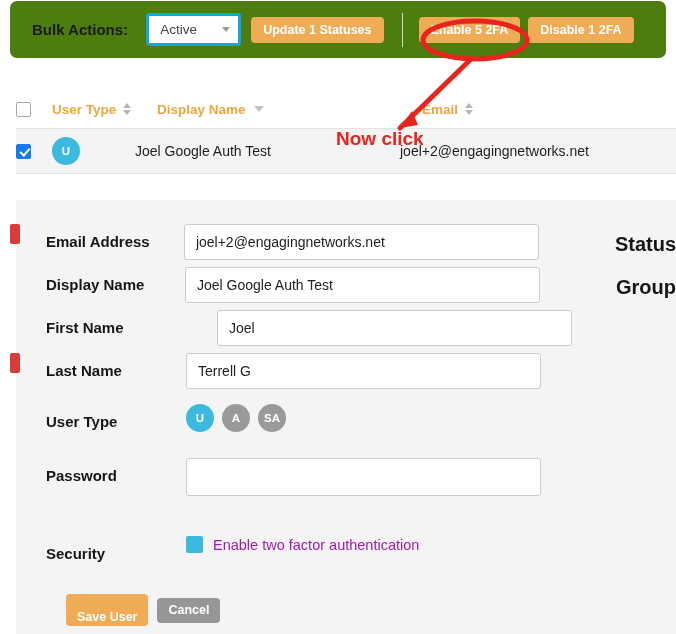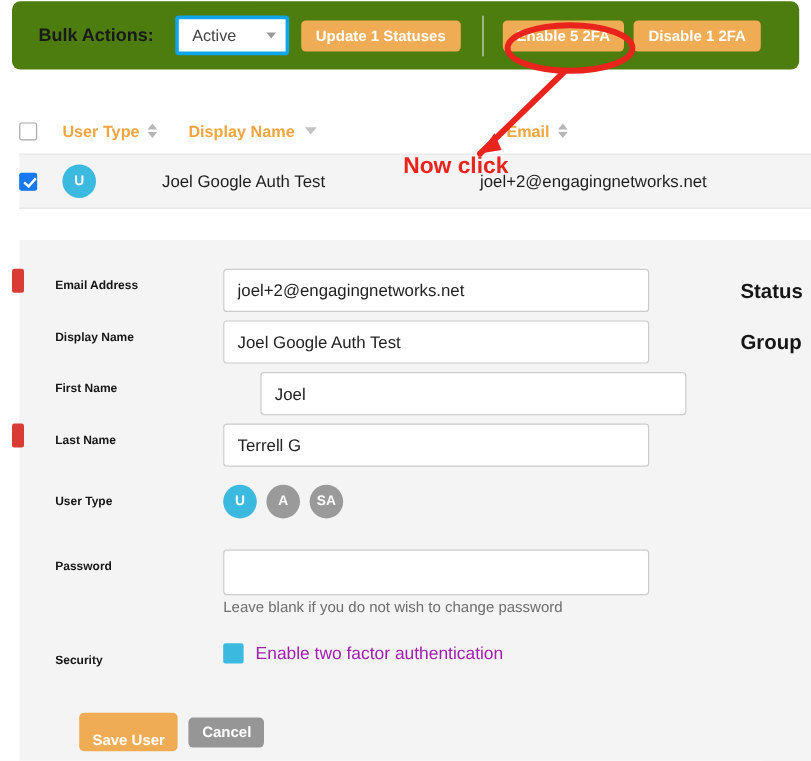--- a/index.html
+++ b/index.html
@@ -202,21 +202,21 @@
     position: absolute;
     left: 0;
     width: 660px;
     display: flex;
     align-items: flex-start;
   }
   .f-label {
     width: 170px;
     padding-left: 30px;
     box-sizing: border-box;
-    font-size: 10px;
+    font-size: 15px;
     font-weight: bold;
     color: #161616;
     padding-top: 9px;
   }
   .f-input {
     width: 355px;
     height: 36px;
     background: #ffffff;
     border: 1px solid #cccccc;
     border-radius: 3px;
@@ -227,21 +227,21 @@
     font-family: "Liberation Sans", sans-serif;
     outline: none;
   }
   .f-input.tall { height: 38px; }
   .f-hint {
     font-size: 12.5px;
     color: #6d6d6d;
     margin-top: 3px;
   }
   .f-side {
-    font-size: 17px;
+    font-size: 20px;
     font-weight: bold;
     color: #161616;
     padding-top: 9px;
     margin-left: 76px;
     white-space: nowrap;
   }
 
   .req-flag {
     position: absolute;
     left: -6px;
@@ -432,21 +432,20 @@
         <div class="tbadge active">U</div>
         <div class="tbadge">A</div>
         <div class="tbadge">SA</div>
       </div>
     </div>
 
     <div class="form-row" style="top:258px;">
       <div class="f-label">Password</div>
       <div>
         <input class="f-input tall" type="text" value="" style="">
-        <div class="f-hint">Leave blank if you do not wish to change password</div>
       </div>
     </div>
 
     <div class="form-row" style="top:336px;">
       <div class="f-label">Security</div>
       <div class="sec-row">
         <div class="sec-chk"></div>
         <span class="sec-text">Enable two factor authentication</span>
       </div>
     </div>

